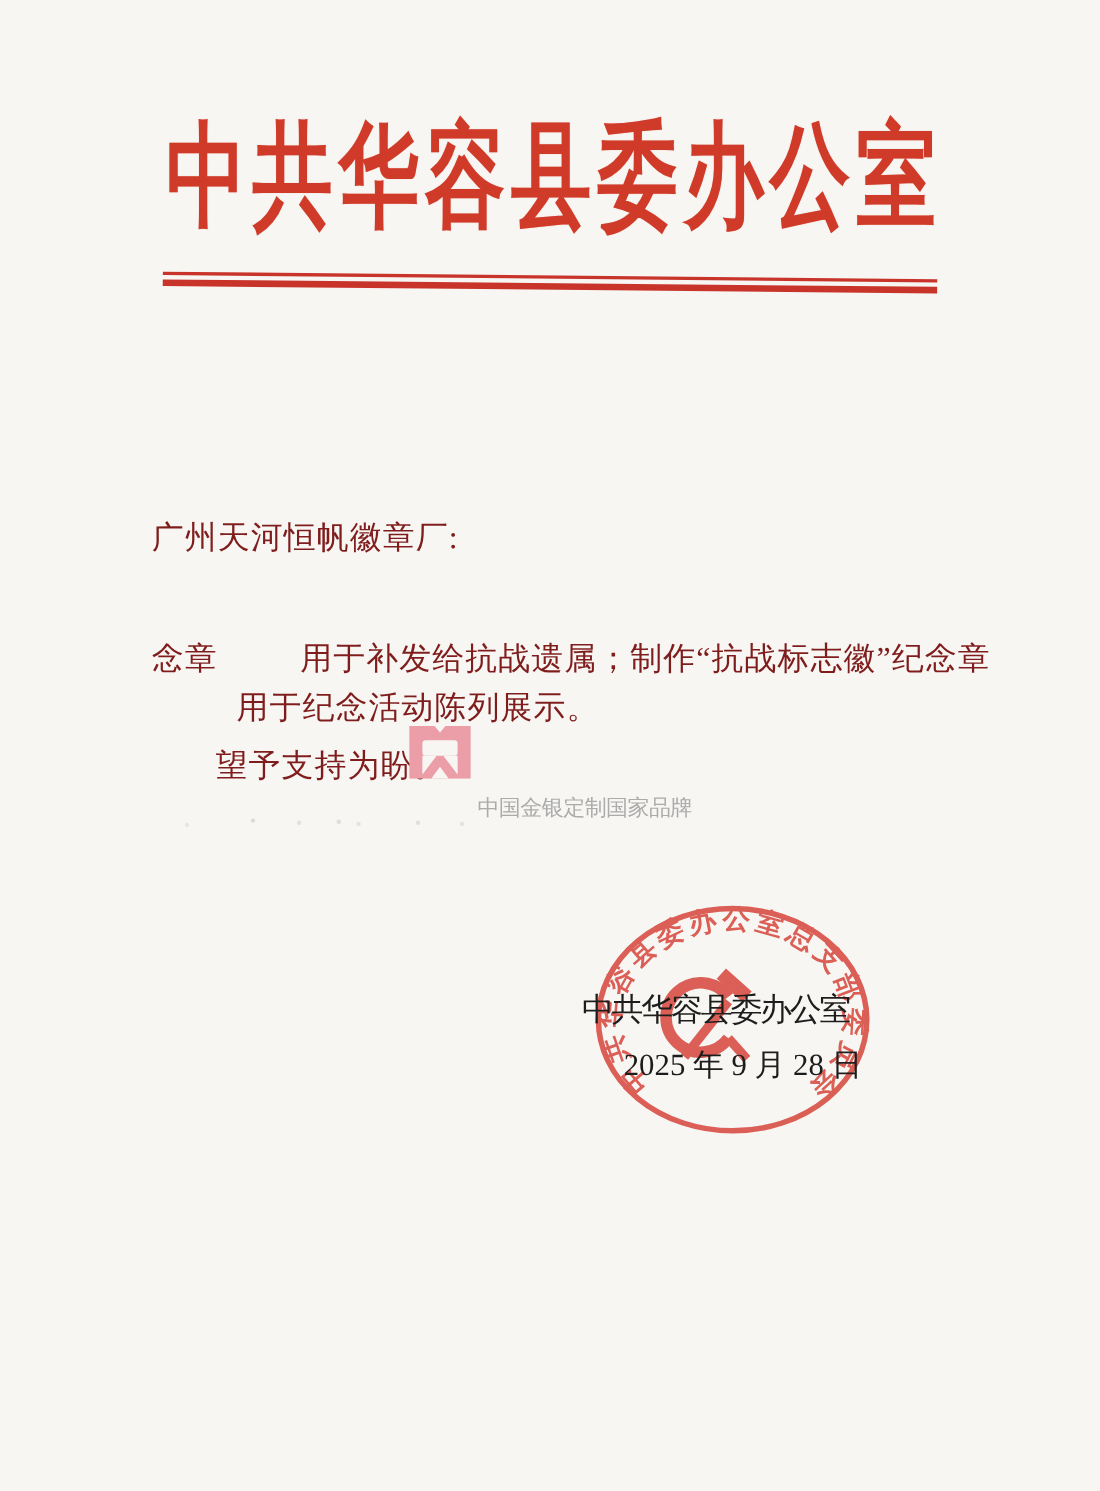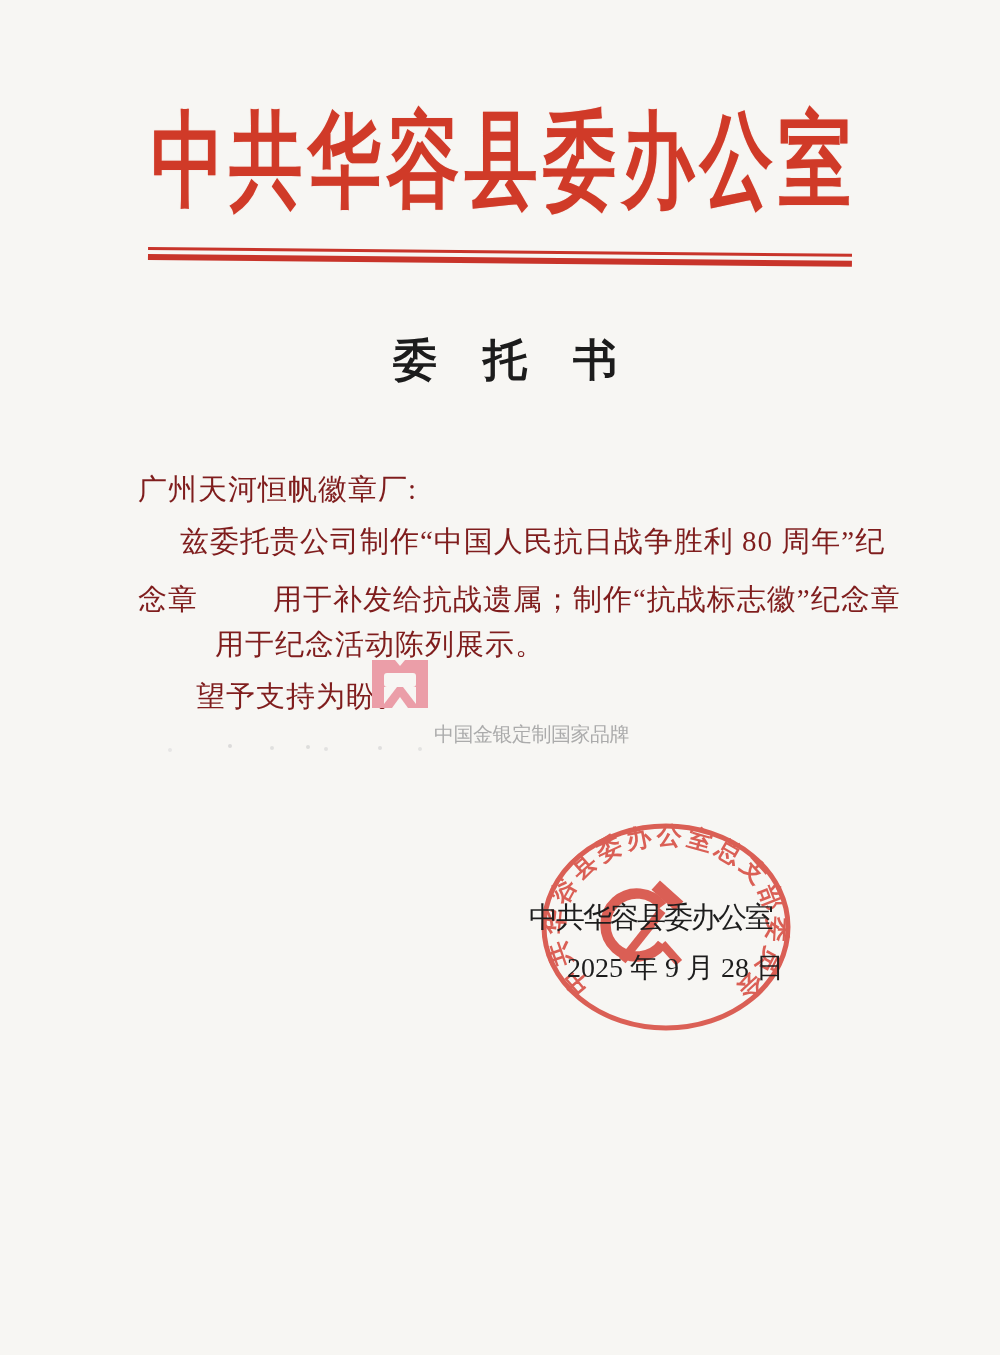--- a/index.html
+++ b/index.html
@@ -99,24 +99,22 @@
 <div class="page">
 
   <div class="letterhead">
     <span class="letterhead-inner">中共华容县委办公室</span>
   </div>
   <div class="red-rule">
     <div class="thin"></div>
     <div class="thick"></div>
   </div>
 
-  <div class="doc-title">委托书</div>
 
   <div class="bline l1">广州天河恒帆徽章厂:</div>
-  <div class="bline l2">兹委托贵公司制作“中国人民抗日战争胜利 80 周年”纪</div>
   <div class="bline l3a">念章</div>
   <div class="bline l3b">用于补发给抗战遗属；制作“抗战标志徽”纪念章</div>
   <div class="bline l4">用于纪念活动陈列展示。</div>
   <div class="bline l5">望予支持为盼。</div>
 
   <div class="residue"></div>
 
   <svg class="wm-logo" viewBox="0 0 56 48" xmlns="http://www.w3.org/2000/svg">
     <rect x="0" y="0" width="56" height="48" fill="#eb9ea8"></rect>
     <polygon points="23,0 33,0 28,6" fill="#f7f6f3"></polygon>

